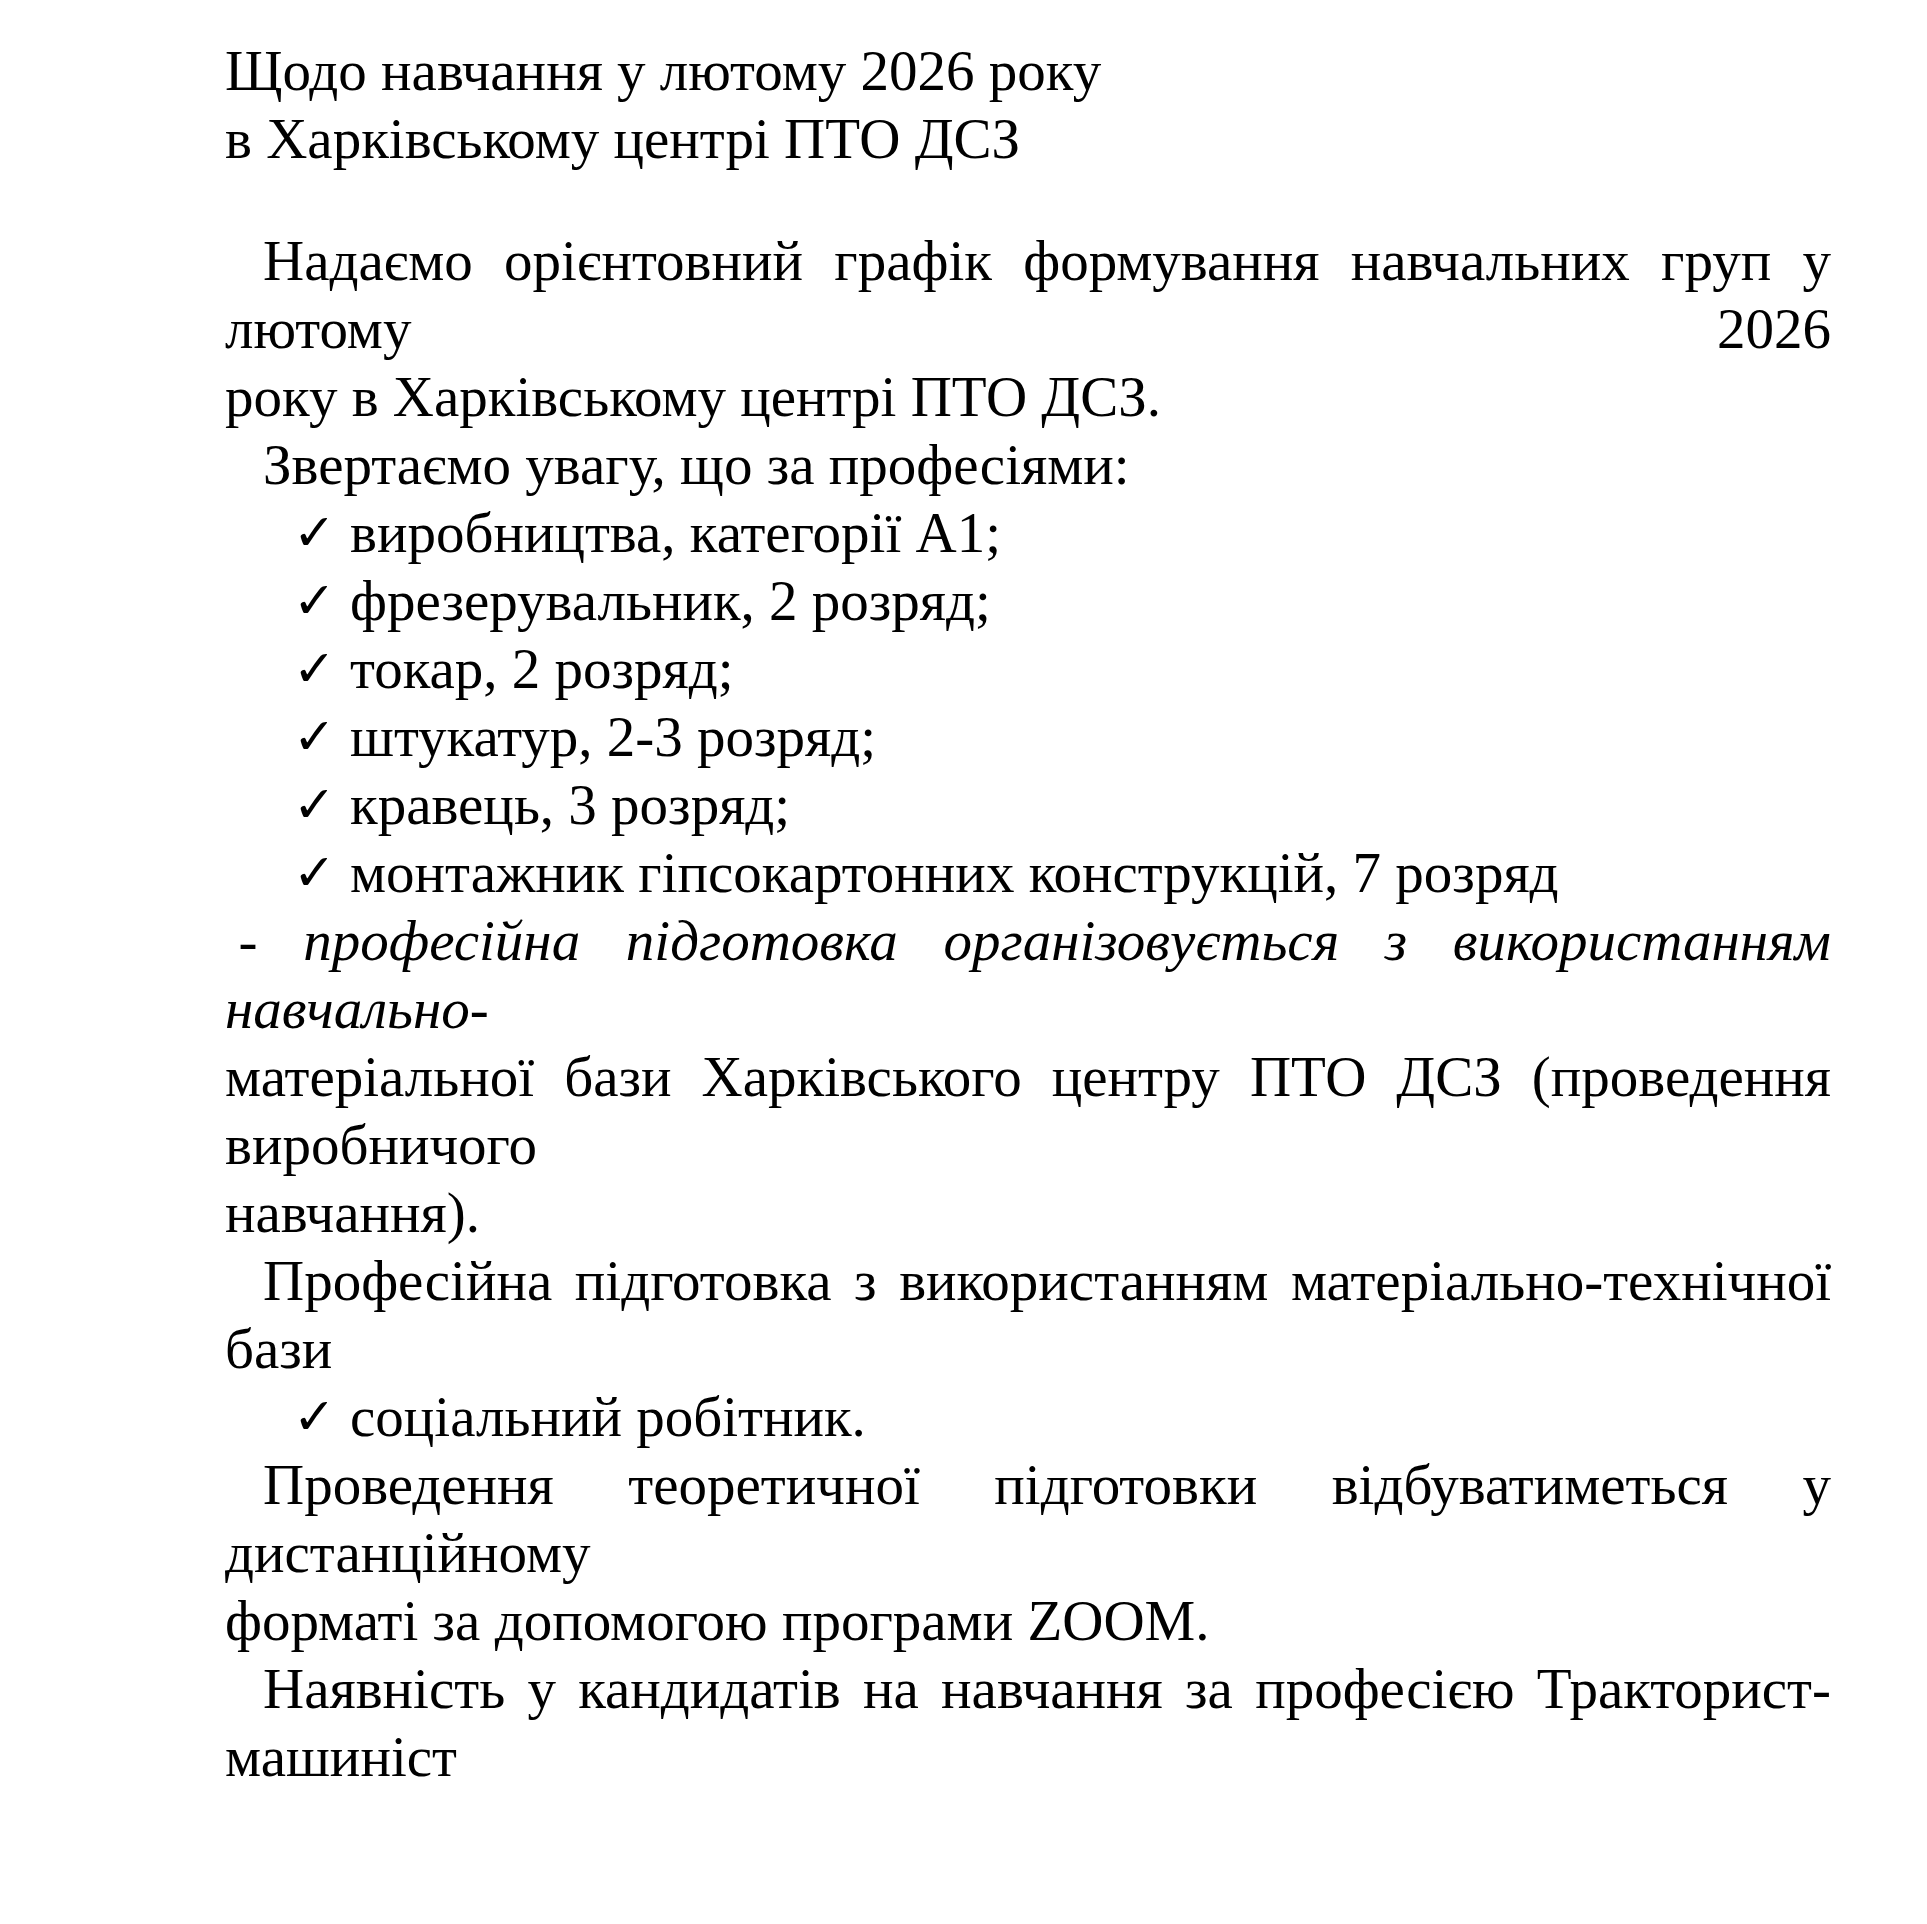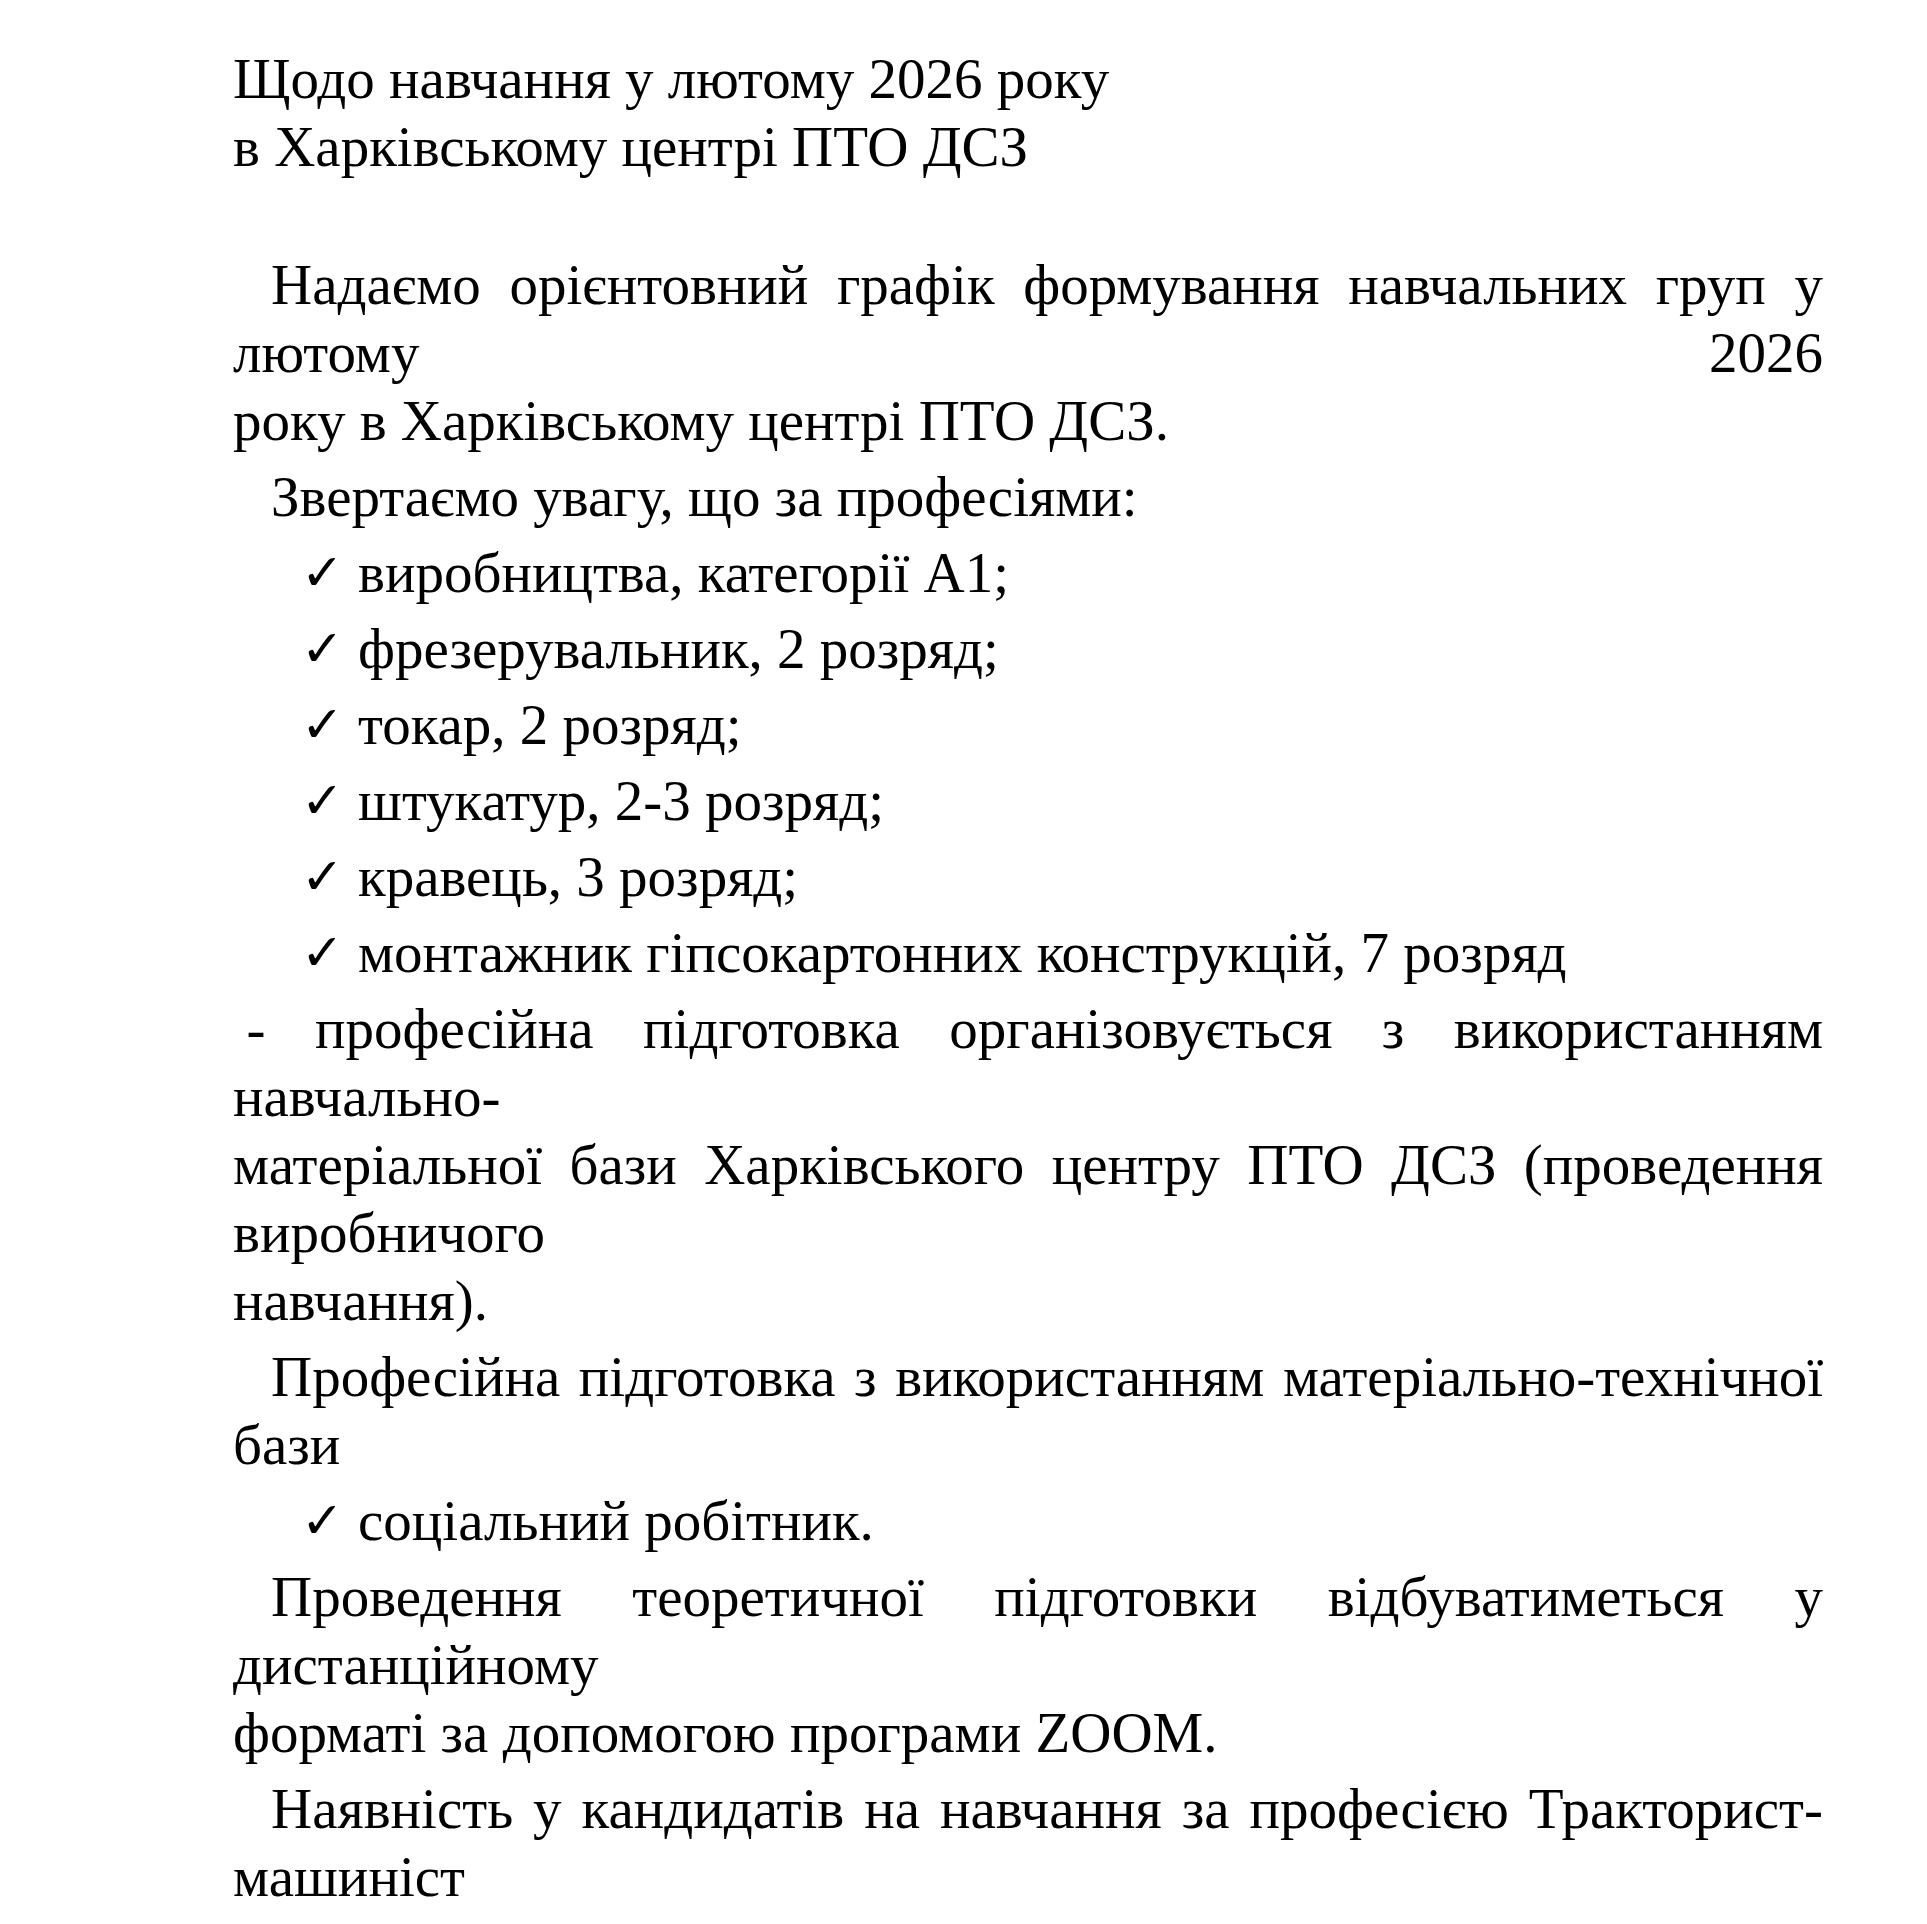--- a/index.html
+++ b/index.html
@@ -14,33 +14,33 @@
     position: absolute;
     left: 225px;
     top: 37px;
     width: 1606px;
     font-family: "Liberation Serif", "DejaVu Serif", serif;
     font-size: 57px;
     line-height: 68px;
     color: #000000;
     -webkit-font-smoothing: antialiased;
   }
-  .block { margin: 8px; }
+  .block { margin: 0; }
   .spacer { height: 54px; }
   .line {
     text-align: justify;
     text-align-last: justify;
   }
   .line.end { text-align-last: left; }
   .block.title .line {
     text-align: left;
     text-align-last: left;
   }
   .line.indent { text-indent: 38px; font-family: Liberation Serif, serif; }
-  .line.dash-indent { text-indent: 13.6px; }
+  .line.dash-indent { text-indent: 13.6px; font-style: italic; }
   .bullet-line {
     position: relative;
     padding-left: 125px;
   }
   .check {
     position: absolute;
     left: 68px;
     top: 0;
     font-family: "DejaVu Sans", sans-serif;
     font-size: 51px;

